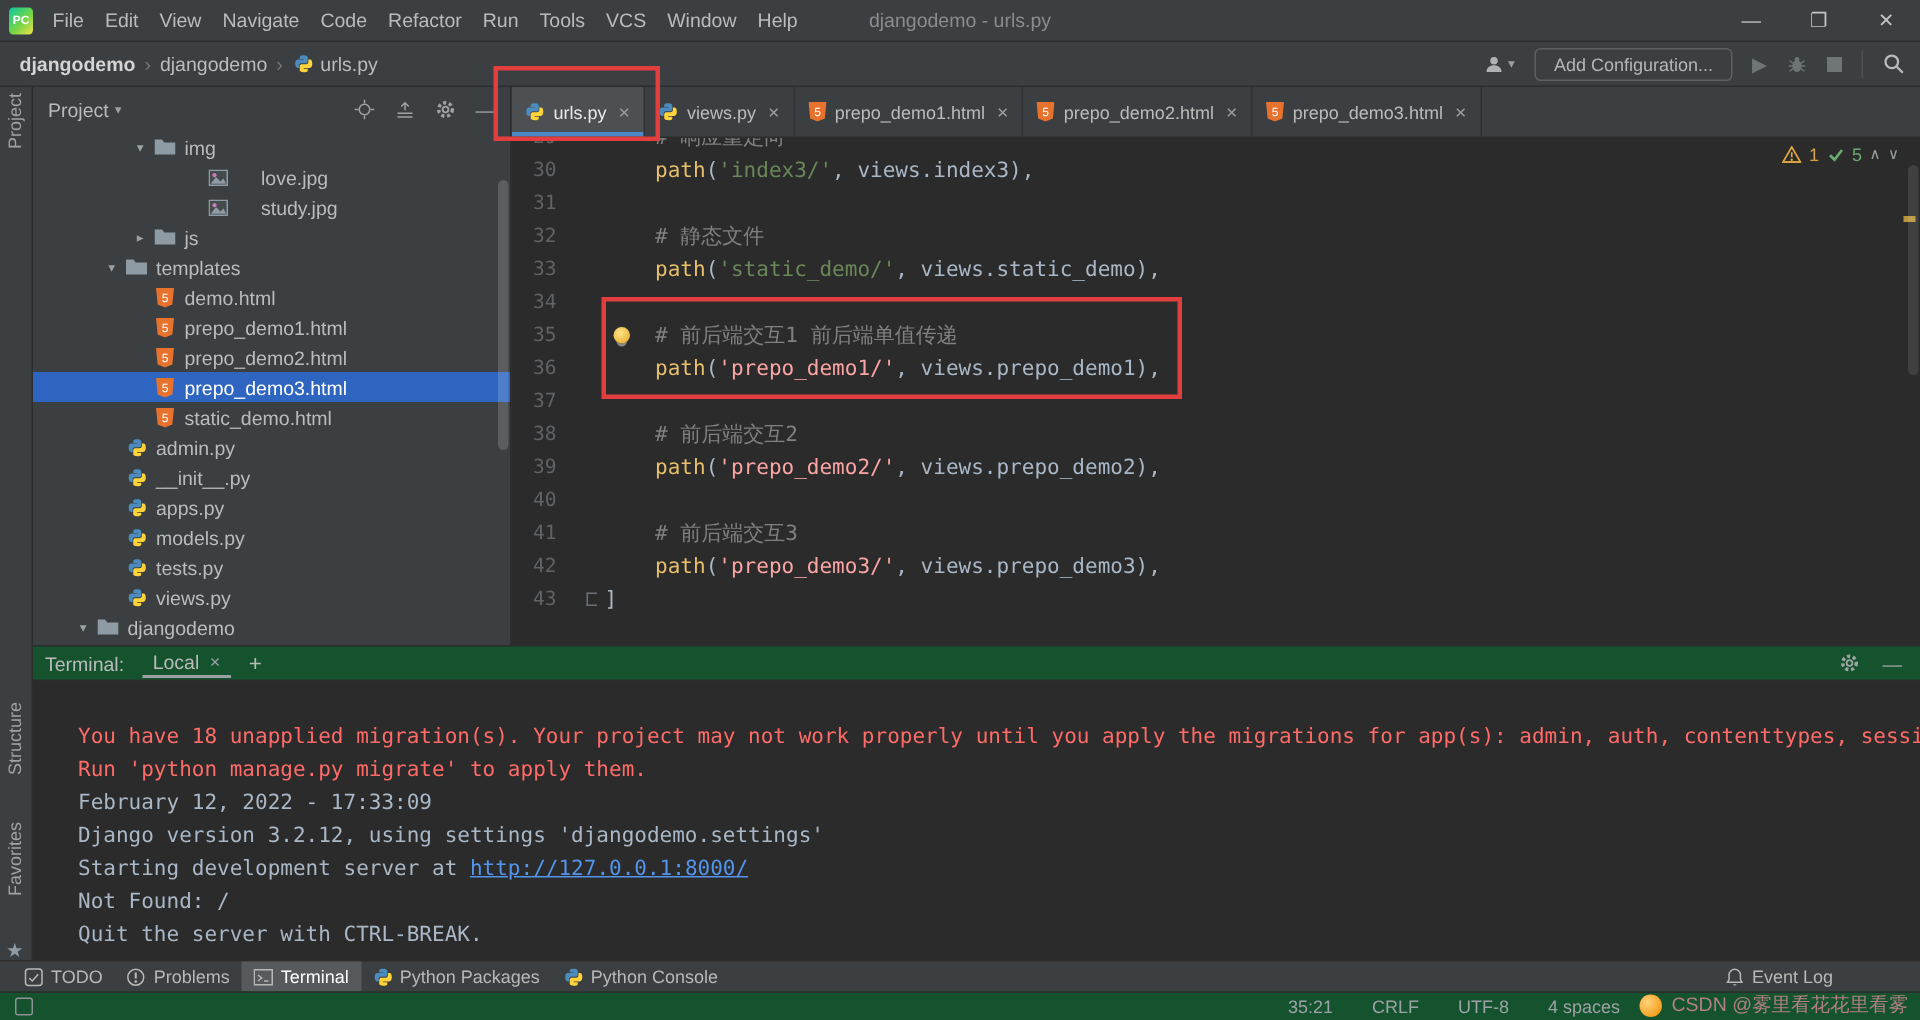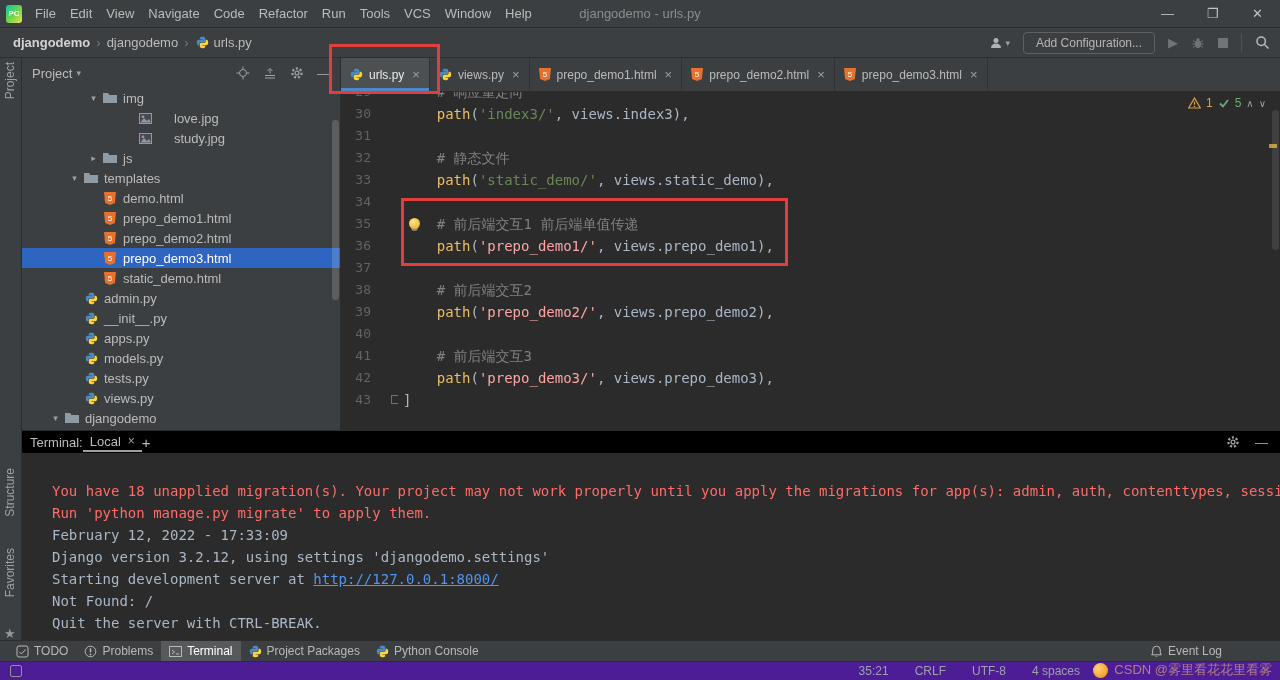--- a/index.html
+++ b/index.html
@@ -74,36 +74,36 @@
 .bulb{position:absolute;left:6px;top:5px;width:11px;height:11px;border-radius:50%;background:radial-gradient(circle at 40% 35%,#ffe38a,#e3a51c);box-shadow:0 4px 0 -2px #8a8a8a}
 .bracket-mark{position:absolute;right:5px;top:6px;width:7px;height:9px;border:1.5px solid #6a737b;border-right:none}
 .inspections{position:absolute;top:4px;right:14px;display:flex;align-items:center;gap:5px;font-size:12px;font-family:"Liberation Sans",sans-serif}
 .insp-warn{color:#d9a343}
 .insp-ok{color:#6aab73}
 .insp-nav{color:#9aa0a3;font-size:10px}
 .ed-scroll{position:absolute;right:1px;top:18px;width:7px;height:140px;background:rgba(255,255,255,.10);border-radius:4px}
 .stripe-mark{position:absolute;right:3px;top:52px;width:8px;height:4px;background:#b89439}
 
 
-.term-header{flex:0 0 24px;height:24px;background:#000000;border-top:1px solid #2d2d2d;border-bottom:1px solid #2d2d2d;display:flex;align-items:center;padding:0 12px 0 8px;gap:0}
+.term-header{flex:0 0 24px;height:24px;background:#14532d;border-top:1px solid #2d2d2d;border-bottom:1px solid #2d2d2d;display:flex;align-items:center;padding:0 12px 0 8px;gap:12px}
 .term-label{font-size:13px;color:#bbb}
 .term-tab{display:flex;align-items:center;gap:7px;padding:1px 7px;border-bottom:2px solid #9aa0a3;color:#bbb;font-size:13px}
 .term-x{color:#9aa0a3;font-size:12px}
 .term-plus{color:#bbb;font-size:15px}
 .term-right{margin-left:auto;display:flex;align-items:center;gap:15px}
 .term-right .minus{color:#9fa3a6;font-size:13px}
 .term-body{flex:1;background:#2b2b2b;font-family:"DejaVu Sans Mono","Liberation Mono",monospace;font-size:14px;line-height:22px;padding:26px 0 0 30px;overflow:hidden}
 .term-line{white-space:pre;color:#bababa;min-height:22px}
 
 
 .tool-bar{flex:0 0 21px;height:21px;background:#3c3f41;border-top:1px solid #2d2d2d;display:flex;align-items:center;padding:0 8px;gap:2px;font-size:12px}
 .tool-btn{display:flex;align-items:center;gap:5px;padding:0 8px;height:100%;color:#b8b8b8;white-space:nowrap}
 .tool-btn.active{background:#565a5c;color:#fff}
 .tool-right{margin-left:auto;display:flex;align-items:center;gap:5px;color:#b8b8b8;padding-right:50px}
-.statusbar{flex:0 0 19px;height:19px;background:#4c1d95;border-top:1px solid #2d2d2d;display:flex;align-items:center;padding:0 10px;font-size:12px;color:#9da2a6}
+.statusbar{flex:0 0 19px;height:19px;background:#14532d;border-top:1px solid #2d2d2d;display:flex;align-items:center;padding:0 10px;font-size:12px;color:#9da2a6}
 .layout-icon{width:12px;height:12px;border:1.5px solid #8d9296;border-radius:2px}
 .status-right{margin-left:auto;display:flex;gap:26px;padding-right:190px}
 .status-item{white-space:nowrap}
 
 
 .anno{position:absolute;border:3px solid #e33e3e;z-index:50;pointer-events:none}
 .anno.tab-box{left:329px;top:44px;width:111px;height:50px}
 .anno.code-box{left:401px;top:198px;width:387px;height:68px}
 .watermark{position:absolute;right:8px;bottom:1px;display:flex;align-items:center;gap:6px;z-index:40}
 .wm-avatar{width:15px;height:15px;border-radius:50%;background:radial-gradient(circle at 35% 35%,#ffd27a,#f08c00)}
@@ -557,21 +557,21 @@
           </span>
           <span>Terminal</span>
         </div>
         <div class="tool-btn">
           <span class="tool-icon">
             <svg width="13" height="13" viewBox="0 0 16 16">
               <path fill="#4b8bbe" d="M8 1C4.5 1 4.7 2.5 4.7 2.5V4h3.4v.6H3.2S1 4.4 1 8c0 3.6 2 3.4 2 3.4h1.2V9.6s-.1-2 1.9-2h3.3s1.9.1 1.9-1.8V3S11.6 1 8 1z"></path>
               <path fill="#ffd43b" d="M8 15c3.5 0 3.3-1.5 3.3-1.5V12H7.9v-.6h4.9S15 11.6 15 8c0-3.6-2-3.4-2-3.4h-1.2v1.8s.1 2-1.9 2H6.6s-1.9-.1-1.9 1.8V13S4.4 15 8 15z"></path>
             </svg>
           </span>
-          <span>Project Packages</span>
+          <span>Python Packages</span>
         </div>
         <div class="tool-btn">
           <span class="tool-icon">
             <svg width="13" height="13" viewBox="0 0 16 16">
               <path fill="#4b8bbe" d="M8 1C4.5 1 4.7 2.5 4.7 2.5V4h3.4v.6H3.2S1 4.4 1 8c0 3.6 2 3.4 2 3.4h1.2V9.6s-.1-2 1.9-2h3.3s1.9.1 1.9-1.8V3S11.6 1 8 1z"></path>
               <path fill="#ffd43b" d="M8 15c3.5 0 3.3-1.5 3.3-1.5V12H7.9v-.6h4.9S15 11.6 15 8c0-3.6-2-3.4-2-3.4h-1.2v1.8s.1 2-1.9 2H6.6s-1.9-.1-1.9 1.8V13S4.4 15 8 15z"></path>
             </svg>
           </span>
           <span>Python Console</span>
         </div>

